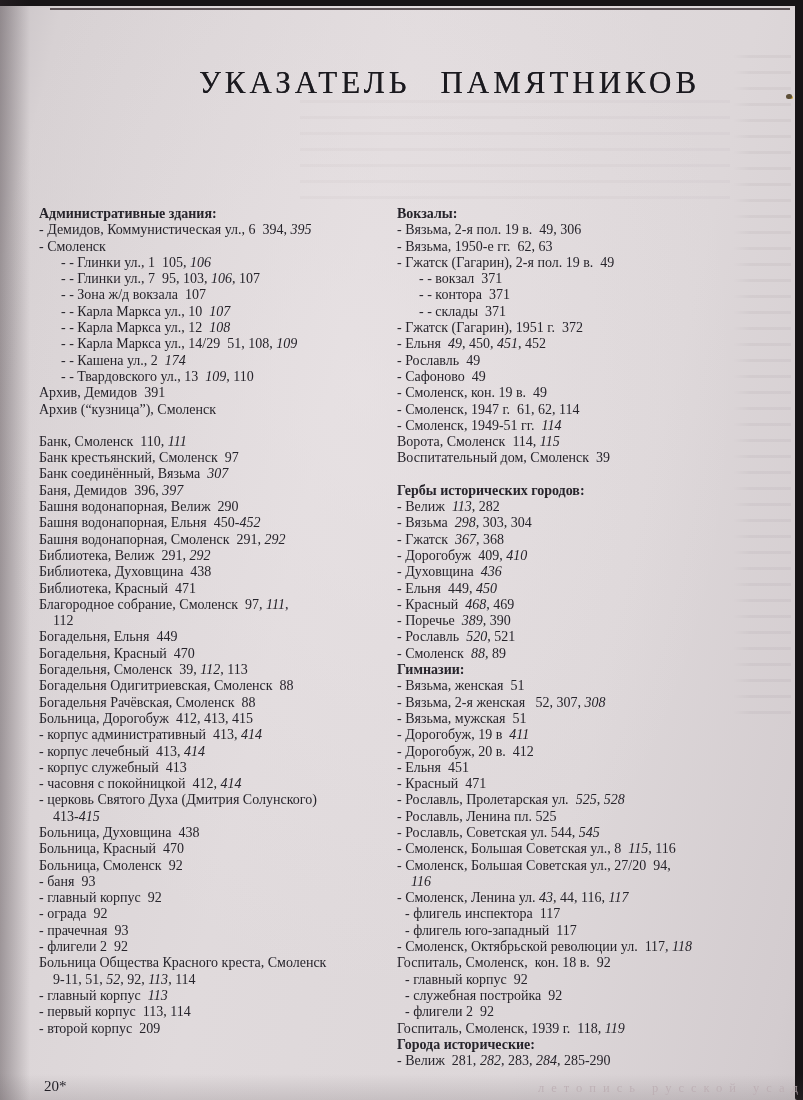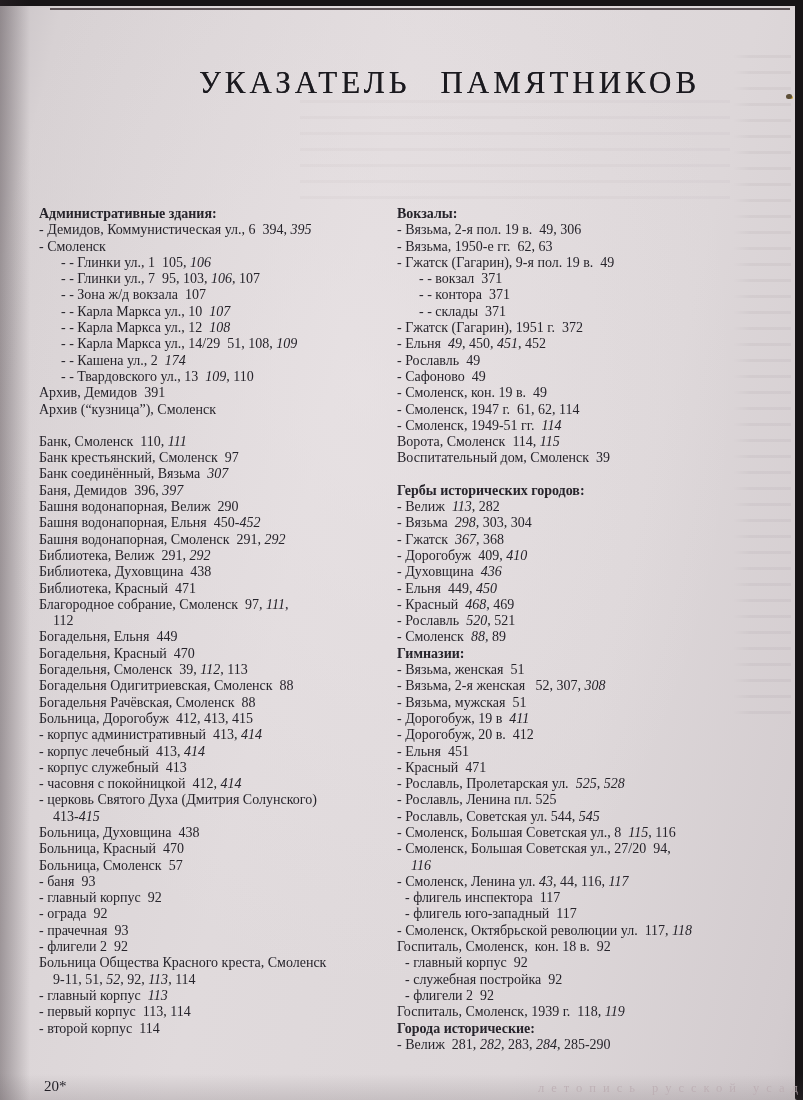--- a/index.html
+++ b/index.html
@@ -110,57 +110,58 @@
       <div class="line">Богадельня Рачёвская, Смоленск  88</div>
       <div class="line">Больница, Дорогобуж  412, 413, 415</div>
       <div class="line">- корпус административный  413, <i>414</i></div>
       <div class="line">- корпус лечебный  413, <i>414</i></div>
       <div class="line">- корпус служебный  413</div>
       <div class="line">- часовня с покойницкой  412, <i>414</i></div>
       <div class="line">- церковь Святого Духа (Дмитрия Солунского)</div>
       <div class="line wrap">413-<i>415</i></div>
       <div class="line">Больница, Духовщина  438</div>
       <div class="line">Больница, Красный  470</div>
-      <div class="line">Больница, Смоленск  57</div>
+      <div class="line">Больница, Смоленск  92</div>
       <div class="line">- баня  93</div>
       <div class="line">- главный корпус  92</div>
       <div class="line">- ограда  92</div>
       <div class="line">- прачечная  93</div>
       <div class="line">- флигели 2  92</div>
       <div class="line">Больница Общества Красного креста, Смоленск</div>
       <div class="line wrap">9-11, 51, <i>52</i>, 92, <i>113</i>, 114</div>
       <div class="line">- главный корпус  <i>113</i></div>
       <div class="line">- первый корпус  113, 114</div>
-      <div class="line">- второй корпус  114</div>
+      <div class="line">- второй корпус  209</div>
     </div>
   <div class="col right">
       <div class="line bold">Вокзалы:</div>
       <div class="line">- Вязьма, 2-я пол. 19 в.  49, 306</div>
       <div class="line">- Вязьма, 1950-е гг.  62, 63</div>
-      <div class="line">- Гжатск (Гагарин), 9-я пол. 19 в.  49</div>
+      <div class="line">- Гжатск (Гагарин), 2-я пол. 19 в.  49</div>
       <div class="line ind1">- - вокзал  371</div>
       <div class="line ind1">- - контора  371</div>
       <div class="line ind1">- - склады  371</div>
       <div class="line">- Гжатск (Гагарин), 1951 г.  372</div>
       <div class="line">- Ельня  <i>49</i>, 450, <i>451</i>, 452</div>
       <div class="line">- Рославль  49</div>
       <div class="line">- Сафоново  49</div>
       <div class="line">- Смоленск, кон. 19 в.  49</div>
       <div class="line">- Смоленск, 1947 г.  61, 62, 114</div>
       <div class="line">- Смоленск, 1949-51 гг.  <i>114</i></div>
       <div class="line">Ворота, Смоленск  114, <i>115</i></div>
       <div class="line">Воспитательный дом, Смоленск  39</div>
       <div class="line bold gap">Гербы исторических городов:</div>
       <div class="line">- Велиж  <i>113</i>, 282</div>
       <div class="line">- Вязьма  <i>298</i>, 303, 304</div>
       <div class="line">- Гжатск  <i>367</i>, 368</div>
       <div class="line">- Дорогобуж  409, <i>410</i></div>
       <div class="line">- Духовщина  <i>436</i></div>
       <div class="line">- Ельня  449, <i>450</i></div>
       <div class="line">- Красный  <i>468</i>, 469</div>
+      <div class="line">- Поречье  <i>389</i>, 390</div>
       <div class="line">- Рославль  <i>520</i>, 521</div>
       <div class="line">- Смоленск  <i>88</i>, 89</div>
       <div class="line bold">Гимназии:</div>
       <div class="line">- Вязьма, женская  51</div>
       <div class="line">- Вязьма, 2-я женская   52, 307, <i>308</i></div>
       <div class="line">- Вязьма, мужская  51</div>
       <div class="line">- Дорогобуж, 19 в  <i>411</i></div>
       <div class="line">- Дорогобуж, 20 в.  412</div>
       <div class="line">- Ельня  451</div>
       <div class="line">- Красный  471</div>

